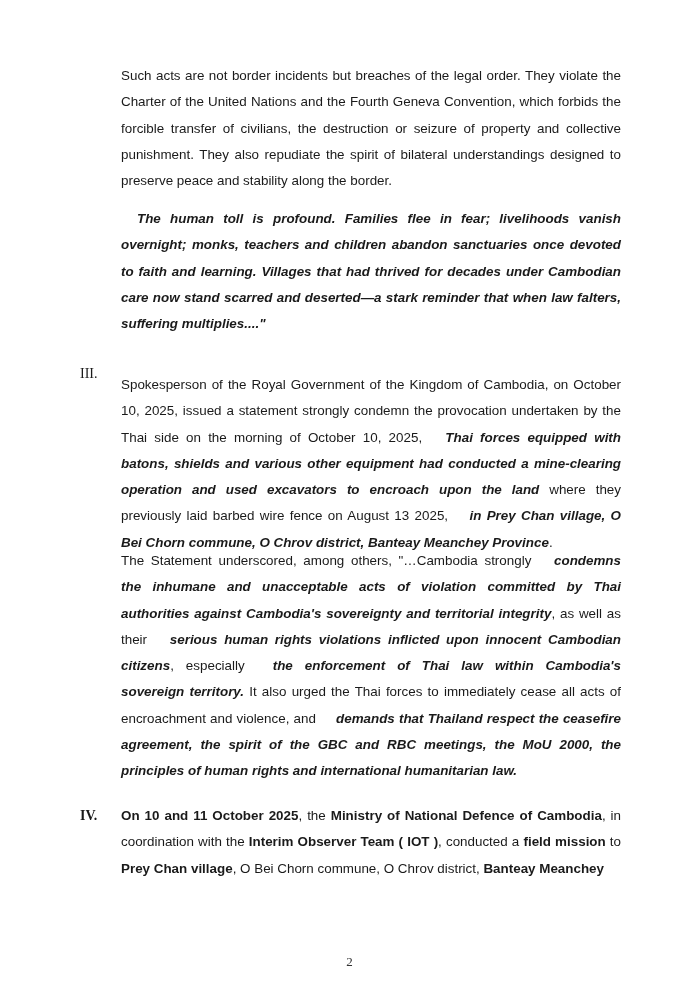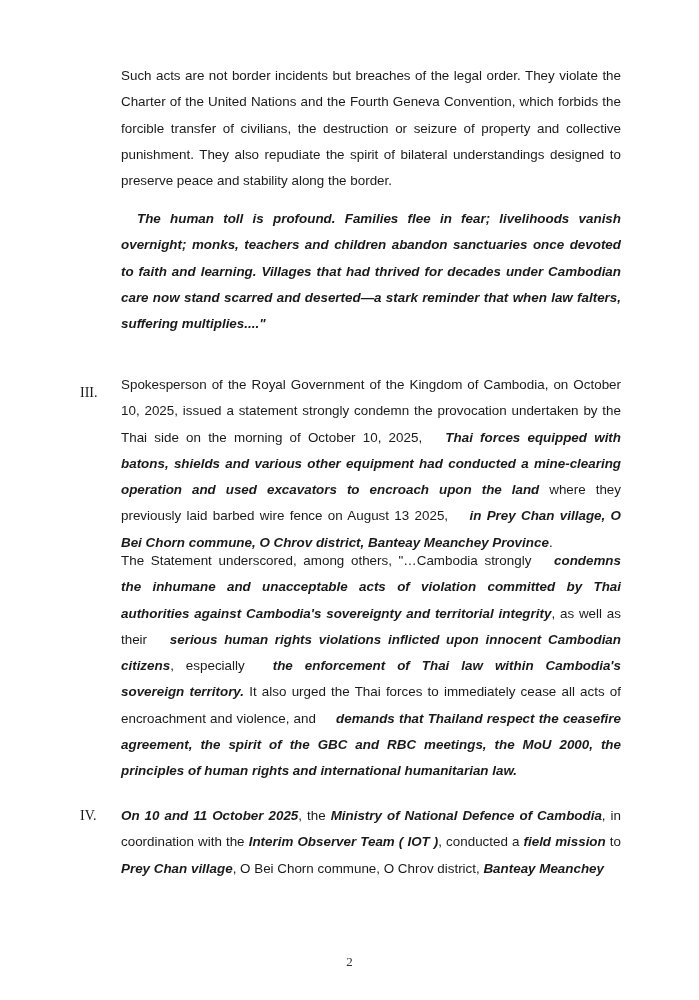--- a/index.html
+++ b/index.html
@@ -2,46 +2,46 @@
 <html><head>
 <meta charset="utf-8">
 <style>
   html, body { margin:0; padding:0; background:#ffffff; }
   body { width:699px; height:1000px; position:relative; overflow:hidden;
          font-family:"Liberation Sans", sans-serif; color:#1a1a1a; }
   .page { position:absolute; left:0; top:0; width:699px; height:836px; }
   .para { position:absolute; left:121px; width:500px; font-size:13.4px; line-height:26.3px;
           text-align:justify; }
   .para .bi { font-style:italic; font-weight:bold;margin-left:16px; }
-  .para .b { font-weight:bold;font-style:italic; }
+  .para .b { font-weight:bold; }
   .num { position:absolute; left:80px; font-family:"Liberation Serif", serif; font-size:14px; line-height:26.3px; }
   .pageno { position:absolute; left:0; width:699px; top:954px; text-align:center;
             font-family:"Liberation Serif", serif; font-size:13px; color:#333; }
 </style>
 </head>
 <body>
 
 <div class="page">
 
   <div class="para" style="top:63px;">
     <span>Such acts are not border incidents but breaches of the legal order. They violate the Charter of the United Nations and the Fourth Geneva Convention, which forbids the forcible transfer of civilians, the destruction or seizure of property and collective punishment. They also repudiate the spirit of bilateral understandings designed to preserve peace and stability along the border.</span>
   </div>
 
   <div class="para" style="top:206px;">
     <span class="bi">The human toll is profound. Families flee in fear; livelihoods vanish overnight; monks, teachers and children abandon sanctuaries once devoted to faith and learning. Villages that had thrived for decades under Cambodian care now stand scarred and deserted—a stark reminder that when law falters, suffering multiplies...."</span>
   </div>
 
-  <div class="num" style="top:380px;text-align:right;">III.</div>
+  <div class="num" style="top:361px;text-align:right;">III.</div>
   <div class="para" style="top:372px;">
     <span>Spokesperson of the Royal Government of the Kingdom of Cambodia, on October 10, 2025, issued a statement strongly condemn the provocation undertaken by the Thai side on the morning of October 10, 2025, </span><span class="bi">Thai forces equipped with batons, shields and various other equipment had conducted a mine-clearing operation and used excavators to encroach upon the land</span><span> where they previously laid barbed wire fence on August 13 2025, </span><span class="bi">in Prey Chan village, O Bei Chorn commune, O Chrov district, Banteay Meanchey Province</span><span>.</span>
   </div>
 
   <div class="para" style="top:548px;">
     <span>The Statement underscored, among others, "…Cambodia strongly </span><span class="bi">condemns the inhumane and unacceptable acts of violation committed by Thai authorities against Cambodia's sovereignty and territorial integrity</span><span>, as well as their </span><span class="bi">serious human rights violations inflicted upon innocent Cambodian citizens</span><span>, especially </span><span class="bi">the enforcement of Thai law within Cambodia's sovereign territory.</span><span> It also urged the Thai forces to immediately cease all acts of encroachment and violence, and </span><span class="bi">demands that Thailand respect the ceasefire agreement, the spirit of the GBC and RBC meetings, the MoU 2000, the principles of human rights and international humanitarian law.</span>
   </div>
 
-  <div class="num" style="top:803px;">IV.</div>
+  <div class="num" style="top:803px;font-weight:bold;">IV.</div>
   <div class="para" style="top:803px;">
     <span class="b">On 10 and 11 October 2025</span><span>, the </span><span class="b">Ministry of National Defence of Cambodia</span><span>, in coordination with the </span><span class="b">Interim Observer Team ( IOT )</span><span>, conducted a </span><span class="b">field mission</span><span> to </span><span class="b">Prey Chan village</span><span>, O Bei Chorn commune, O Chrov district, </span><span class="b">Banteay Meanchey</span>
   </div>
 
   <div class="pageno">2</div>
 </div>
 
 </body></html>

